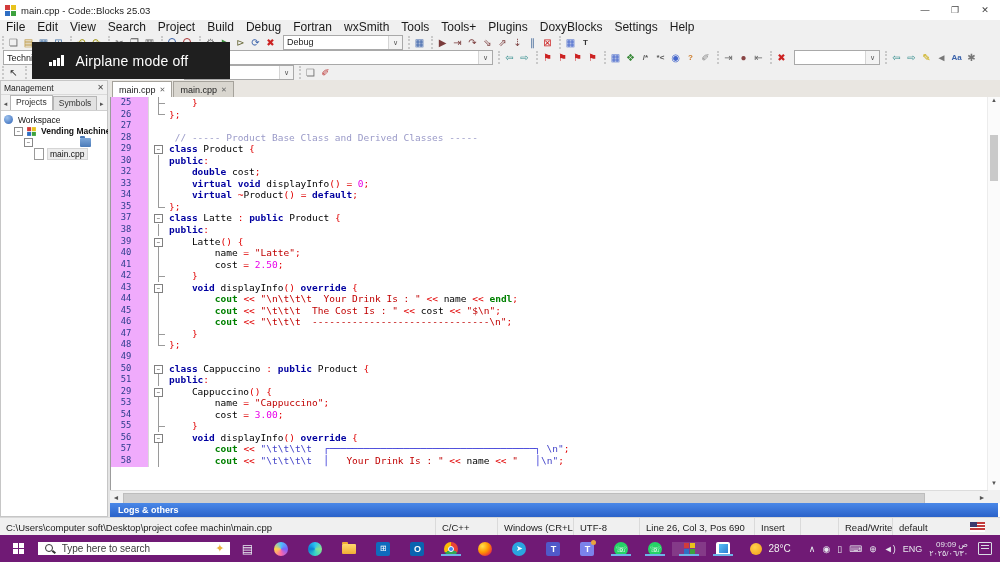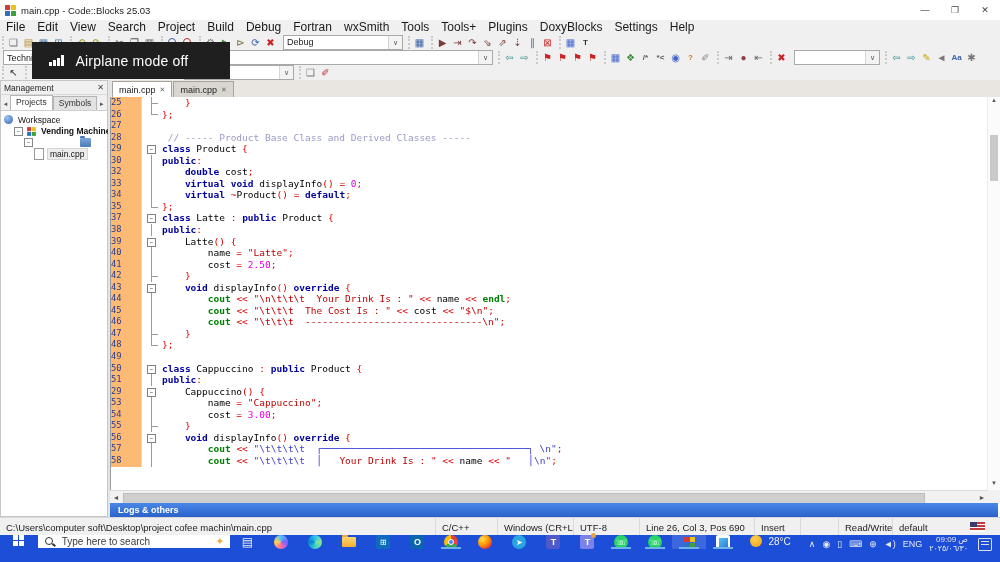--- a/index.html
+++ b/index.html
@@ -60,21 +60,21 @@
   
   .splitter{position:absolute;left:108px;top:80px;width:2px;bottom:45px;background:#e4e4e4}
   .etabs{position:absolute;left:110px;top:80px;right:0;height:17px;background:#e9e6e1;display:flex;align-items:flex-end;padding-left:2px}
   .etab{display:flex;align-items:center;gap:4px;font-size:9px;color:#222;padding:2px 6px;height:11px;
         background:#d9d6cf;border:1px solid #a5a29b;border-bottom:none;margin-right:1px}
   .etab.on{background:#fff}
   .etab .x{font-size:7px;color:#666}
   .codewrap{position:absolute;left:110px;top:97px;width:878px;height:393px;background:#fff;overflow:hidden;
             border-left:1px solid #9c9c9c}
   .cline{display:flex;height:11.56px;line-height:11.56px}
-  .ln{width:30px;flex:none;text-align:left;background:#fdba74;border-right:1px solid #dadada;
+  .ln{width:30px;flex:none;text-align:center;padding-right:7px;background:#f0abfc;border-right:1px solid #dadada;
       color:#2b3c8c;font-size:8.8px;font-family:"DejaVu Sans Mono",monospace}
   .fold{width:20px;flex:none;position:relative}
   .fold .vl{position:absolute;left:9px;top:0;height:100%;width:1px;background:#9a9a9a}
   .fold .vh{height:50%}
   .fold .hz{position:absolute;left:9px;top:50%;width:7px;height:1px;background:#9a9a9a}
   .fold .bx{position:absolute;left:5px;top:2px;width:7px;height:7px;border:1px solid #808080;background:#fff;
             font-size:6px;line-height:6px;text-align:center;color:#222}
   .ctext{white-space:pre;font-family:"DejaVu Sans Mono",monospace;font-size:9.5px;color:#000}
   .ck{color:#0000a0;font-weight:bold}
   .ct{color:#008000;font-weight:bold}
@@ -100,21 +100,21 @@
   
   .statusbar{position:absolute;left:0;top:517px;right:0;height:18px;background:#f0f0f0;border-top:1px solid #d8d8d8;
              display:flex;align-items:center;font-size:9.5px;color:#222}
   .scell{height:100%;display:flex;align-items:center;padding:0 6px;border-left:1px solid #dadada;
          box-sizing:border-box;overflow:hidden;white-space:nowrap;flex:none}
   .scell:first-child{border-left:none}
   .sflag{width:15px;height:10px;margin-left:14px;position:relative;flex:none;
          background:repeating-linear-gradient(180deg,#c23b3b 0 1.6px,#fff 1.6px 3.2px)}
   .sflag::before{content:"";position:absolute;left:0;top:0;width:7px;height:5px;background:#3c3b6e}
   
-  .taskbar{position:absolute;left:0;top:535px;right:0;height:27px;background:#1d4ed8;display:flex;align-items:flex-start}
+  .taskbar{position:absolute;left:0;top:535px;right:0;height:27px;background:#701a75;display:flex;align-items:center}
   .start{width:38px;display:flex;align-items:center;justify-content:center}
   .winlogo{display:grid;grid-template-columns:5px 5px;grid-template-rows:5px 5px;gap:1px}
   .winlogo i{background:#fff;display:block}
   .tsearch{width:182px;background:#fff;display:flex;align-items:center;padding:0 6px;gap:6px}
   .smag{position:relative;width:12px;height:12px;flex:none}
   .smag::before{content:"";position:absolute;left:1px;top:1px;width:6px;height:6px;border:1.4px solid #333;border-radius:50%}
   .smag::after{content:"";position:absolute;left:8px;top:8px;width:4px;height:1.5px;background:#333;transform:rotate(40deg)}
   .sph{font-size:10px;color:#3a3a3a;flex:1;white-space:nowrap;overflow:hidden}
   .sparkle{color:#eab23c;font-size:11px;flex:none}
   .tkslot{width:34px;display:flex;align-items:center;justify-content:center;position:relative}

